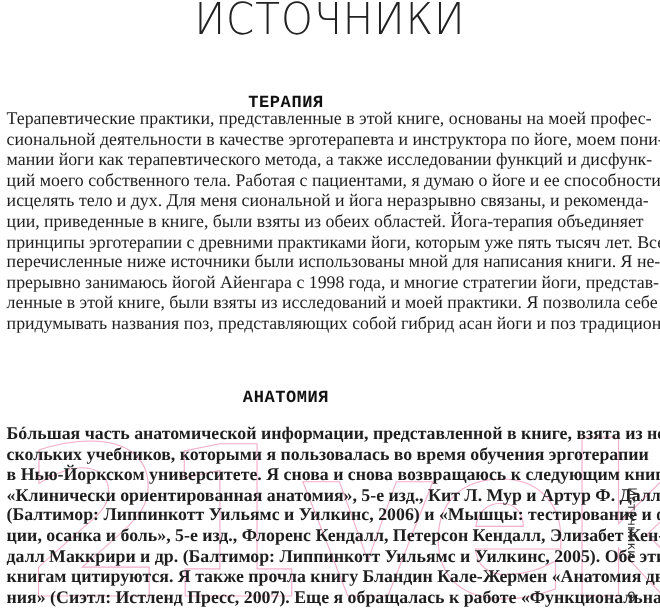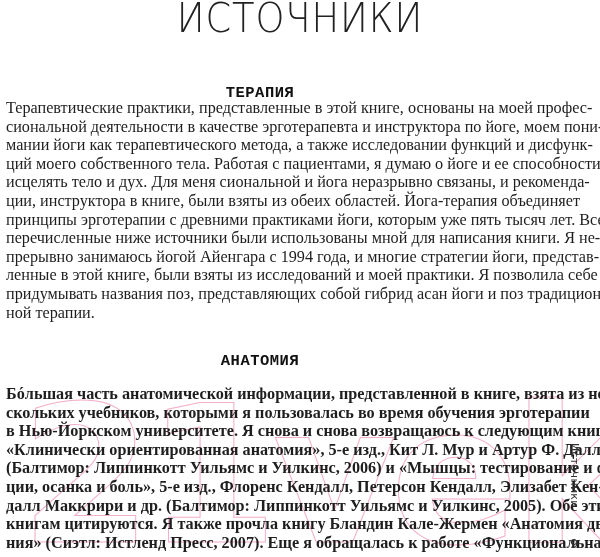--- a/index.html
+++ b/index.html
@@ -60,27 +60,26 @@
 <div class="chapter-title">ИСТОЧНИКИ</div>
 
 <div class="section-heading" style="top:64px;">ТЕРАПИЯ</div>
 
 <div class="para" style="top:99px;">
   <span class="line">Терапевтические практики, представленные в этой книге, основаны на моей профес-</span>
   <span class="line">сиональной деятельности в качестве эрготерапевта и инструктора по йоге, моем пони-</span>
   <span class="line">мании йоги как терапевтического метода, а также исследовании функций и дисфунк-</span>
   <span class="line">ций моего собственного тела. Работая с пациентами, я думаю о йоге и ее способности</span>
   <span class="line">исцелять тело и дух. Для меня сиональной и йога неразрывно связаны, и рекоменда-</span>
-  <span class="line">ции, инструктора в книге, были взяты из обеих областей. Йога-терапия объединяет</span>
+  <span class="line">ции, приведенные в книге, были взяты из обеих областей. Йога-терапия объединяет</span>
   <span class="line">принципы эрготерапии с древними практиками йоги, которым уже пять тысяч лет. Все</span>
   <span class="line">перечисленные ниже источники были использованы мной для написания книги. Я не-</span>
-  <span class="line">прерывно занимаюсь йогой Айенгара с 1994 года, и многие стратегии йоги, представ-</span>
+  <span class="line">прерывно занимаюсь йогой Айенгара с 1998 года, и многие стратегии йоги, представ-</span>
   <span class="line">ленные в этой книге, были взяты из исследований и моей практики. Я позволила себе</span>
   <span class="line">придумывать названия поз, представляющих собой гибрид асан йоги и поз традицион-</span>
-  <span class="line last">ной терапии.</span>
 </div>
 
 <div class="section-heading" style="top:332px;">АНАТОМИЯ</div>
 
 <div class="para" style="top:385px;font-weight:bold;">
   <span class="line">Бóльшая часть анатомической информации, представленной в книге, взята из не-</span>
   <span class="line">скольких учебников, которыми я пользовалась во время обучения эрготерапии</span>
   <span class="line">в Нью-Йоркском университете. Я снова и снова возвращаюсь к следующим книгам:</span>
   <span class="line">«Клинически ориентированная анатомия», 5-е изд., Кит Л. Мур и Артур Ф. Далли</span>
   <span class="line">(Балтимор: Липпинкотт Уильямс и Уилкинс, 2006) и «Мышцы: тестирование и функ-</span>

